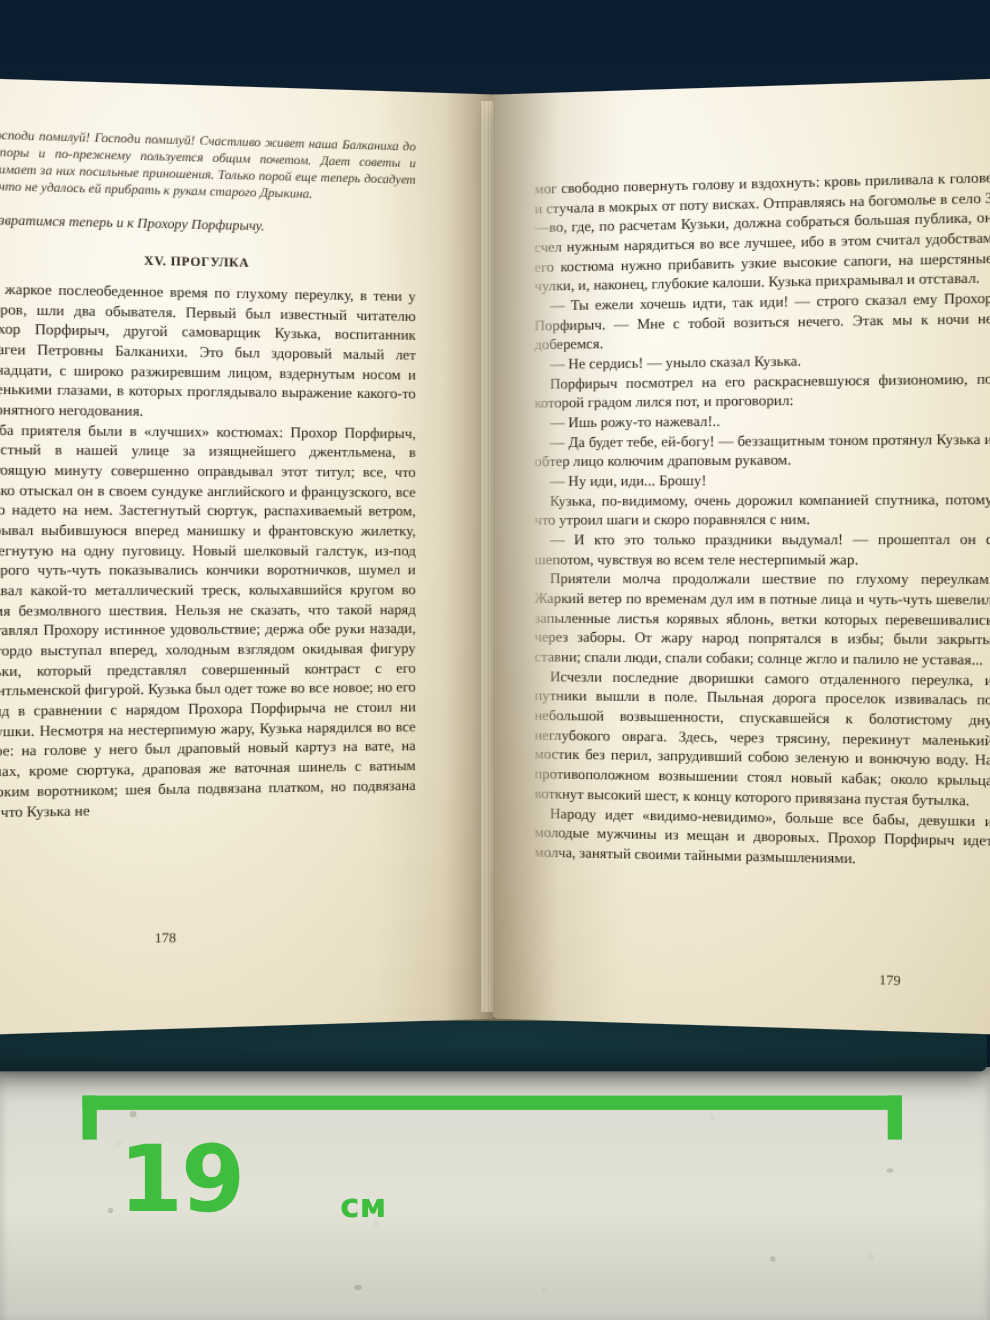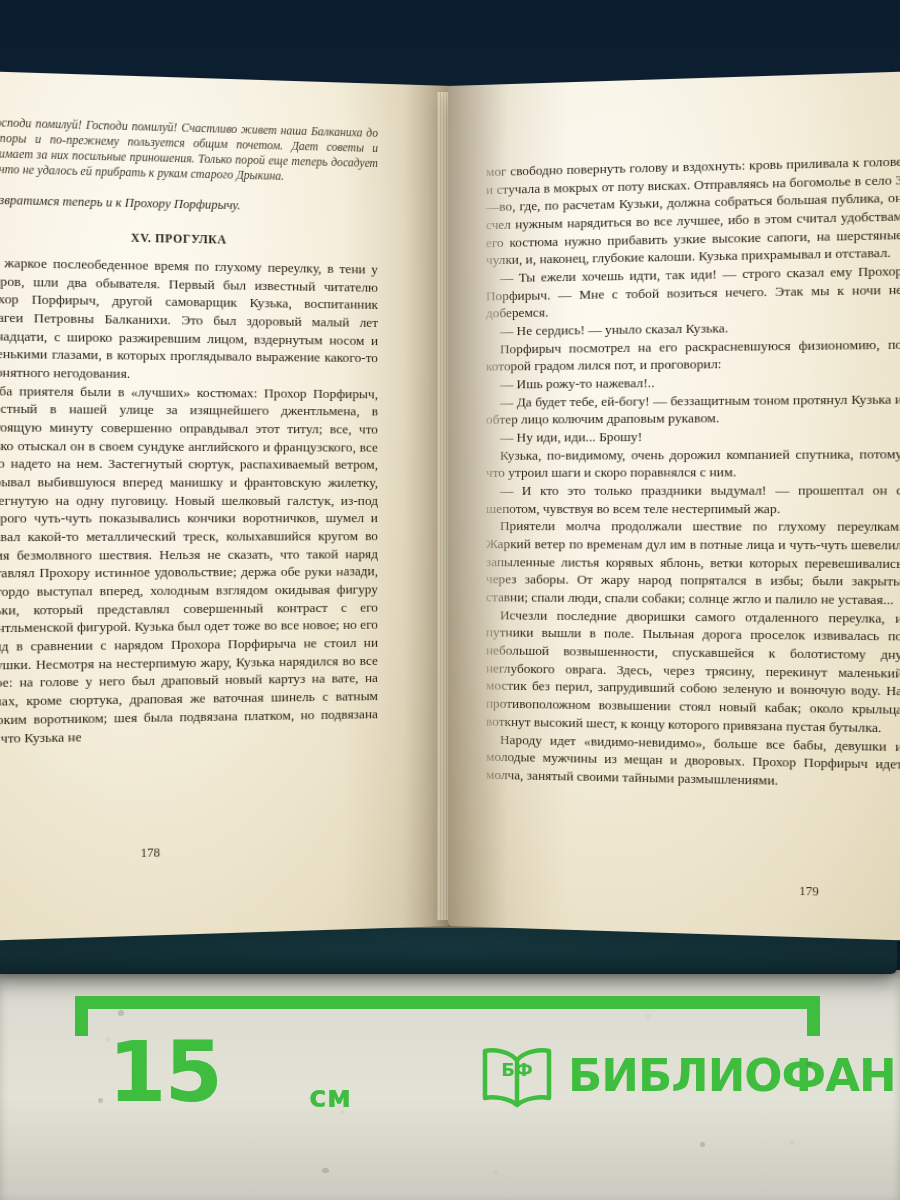--- a/index.html
+++ b/index.html
@@ -324,35 +324,23 @@
     </div>
 
   </div>
 
   <div class="scale">
     <div class="scale-bar"></div>
     <div class="scale-tick-left"></div>
     <div class="scale-tick-right"></div>
   </div>
 
-  <div class="scale-value">15</div>
+  <div class="scale-value">19</div>
   <div class="scale-unit">см</div>
 
-  <div class="brand">
-    <div class="brand-logo">
-      <svg viewBox="0 0 78 70" width="78" height="70" aria-hidden="true">
-        <g fill="none" stroke="#3fbd3f" stroke-width="4.5" stroke-linejoin="round">
-          <path d="M39 20 C31 11, 15 9, 7 11 L7 58 C15 56, 31 58, 39 65 C47 58, 63 56, 71 58 L71 11 C63 9, 47 11, 39 20 Z"></path>
-          <path d="M39 20 L39 65"></path>
-        </g>
-        <text x="39" y="36" text-anchor="middle" font-family="DejaVu Sans, sans-serif" font-size="18" font-weight="bold" fill="#3fbd3f">БФ</text>
-      </svg>
-    </div>
-    <div class="brand-name">БИБЛИОФАН</div>
-  </div>
 
   <div class="dust" style="left:118px; top:1010px; width:6px; height:6px;"></div>
   <div class="dust" style="left:98px; top:1098px; width:5px; height:5px;"></div>
   <div class="dust" style="left:322px; top:1168px; width:7px; height:5px;"></div>
   <div class="dust" style="left:700px; top:1142px; width:5px; height:5px;"></div>
   <div class="dust" style="left:806px; top:1062px; width:6px; height:4px;"></div>
 
 </div>
 
 </body></html>

